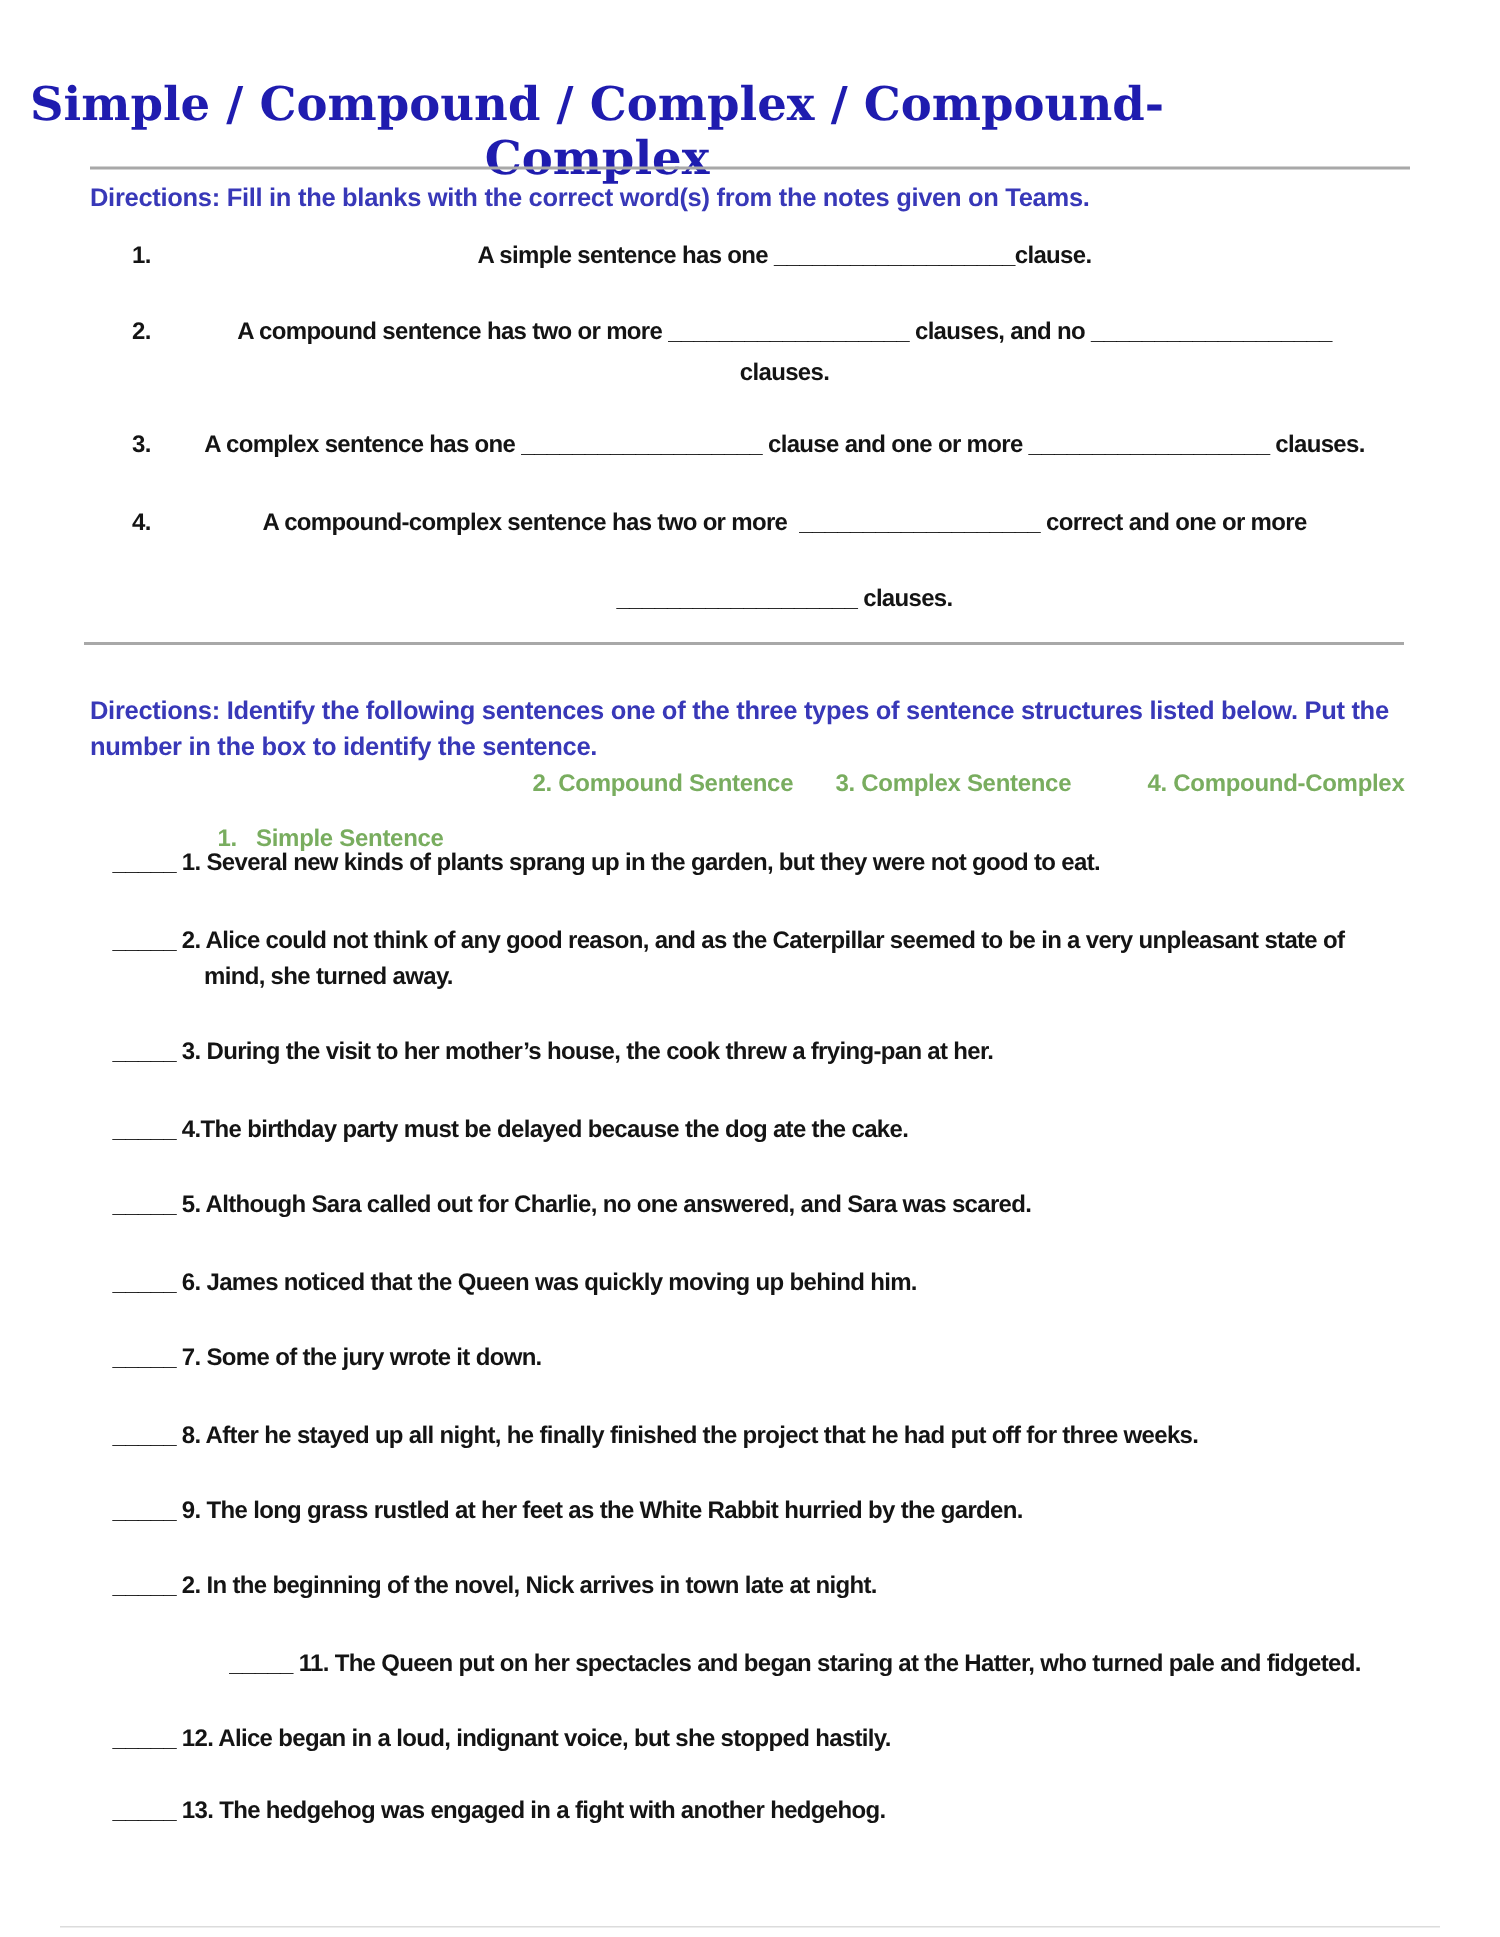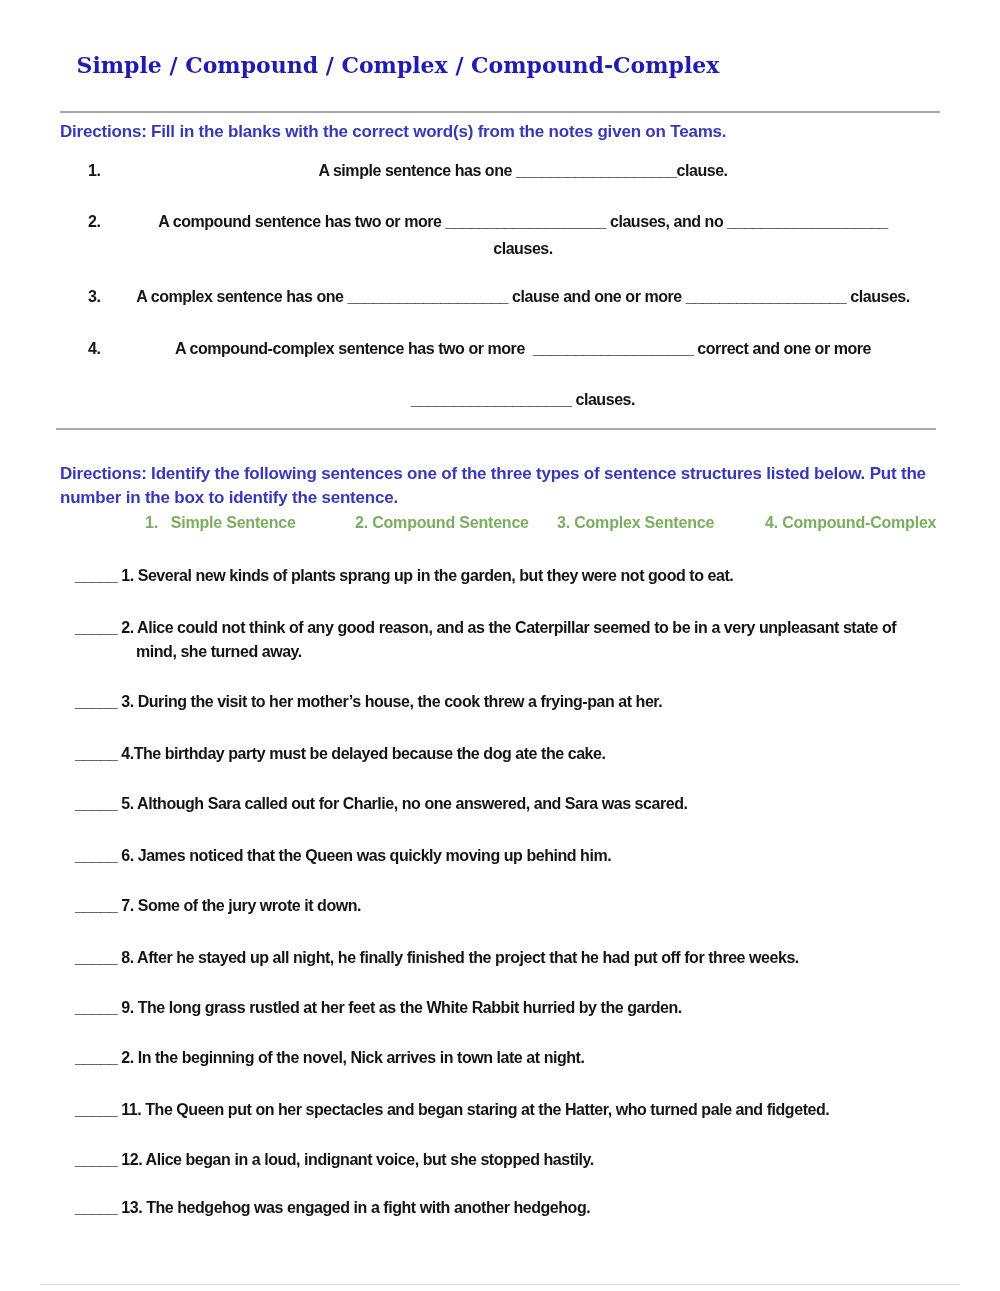--- a/index.html
+++ b/index.html
@@ -12,21 +12,21 @@
     font-family:"Liberation Sans", sans-serif;
   }
   
   .title{
     position:absolute;
     top:52px; left:0; width:796px;
     margin:0;
     text-align:center;
     font-family:"DejaVu Serif", serif;
     font-weight:800;
-    font-size:22px;
+    font-size:31px;
     letter-spacing:0px;
     color:#1f1caf;
   }
   
   .hr{position:absolute;background:#a8a8a8;height:2px;}
   .hr1{top:111px;left:60px;width:880px;}
   .hr2{top:428px;left:56px;width:880px;}
   .hr3{top:1284px;left:40px;width:920px;height:1px;background:#dcdcdc;}
   
   .dir{
@@ -65,35 +65,35 @@
   .srow:nth-of-type(1){top:566px;}
   .srow:nth-of-type(2){top:618px;}
   .srow:nth-of-type(3){top:692px;}
   .srow:nth-of-type(4){top:744px;}
   .srow:nth-of-type(5){top:794px;}
   .srow:nth-of-type(6){top:846px;}
   .srow:nth-of-type(7){top:896px;}
   .srow:nth-of-type(8){top:948px;}
   .srow:nth-of-type(9){top:998px;}
   .srow:nth-of-type(10){top:1048px;}
-  .srow:nth-of-type(11){top:1100px;}
+  .srow:nth-of-type(11){top:1100px;text-align:center;}
   .srow:nth-of-type(12){top:1150px;}
   .srow:nth-of-type(13){top:1198px;}
   .srow .line + .line{margin-left:61px;margin-top:4px;}
   
   .opt{
     position:absolute;
     top:514px;
     font-weight:700;
     font-size:16px;
     letter-spacing:-0.2px;
     color:#79ad5f;
     white-space:pre;
   }
-  .opt:nth-of-type(1){left:145px;}
+  .opt:nth-of-type(1){left:145px;margin-top:37px;}
   .opt:nth-of-type(2){left:355px;}
   .opt:nth-of-type(3){left:557px;}
   .opt:nth-of-type(4){left:765px;}
 </style>
 </head>
 <body>
 
 <div class="page">
   <h1 class="title">Simple / Compound / Complex / Compound-Complex</h1>
 

